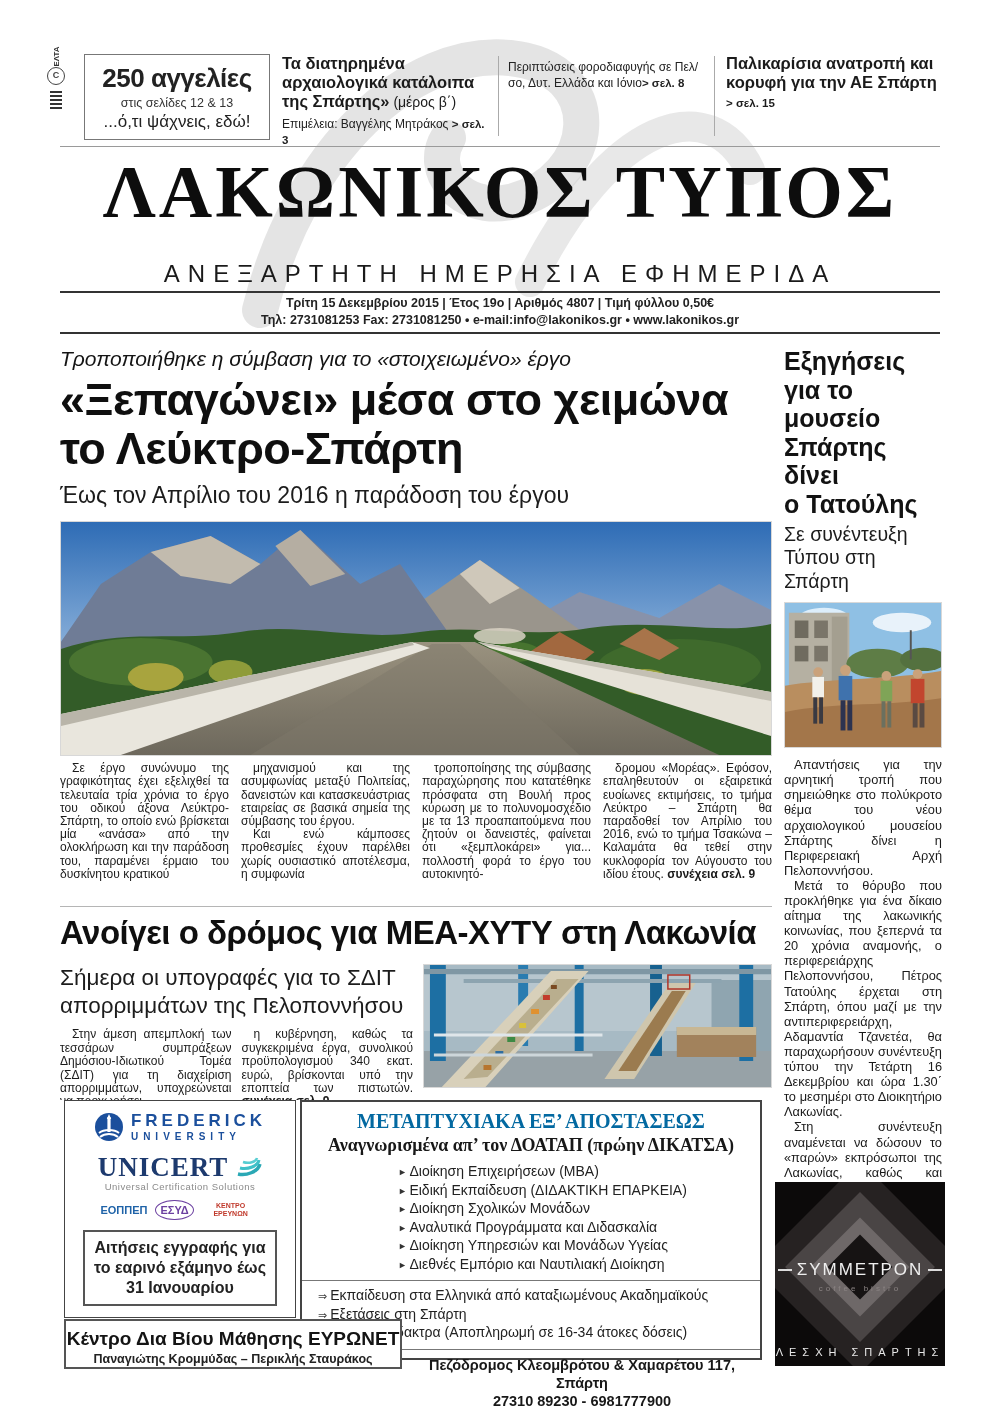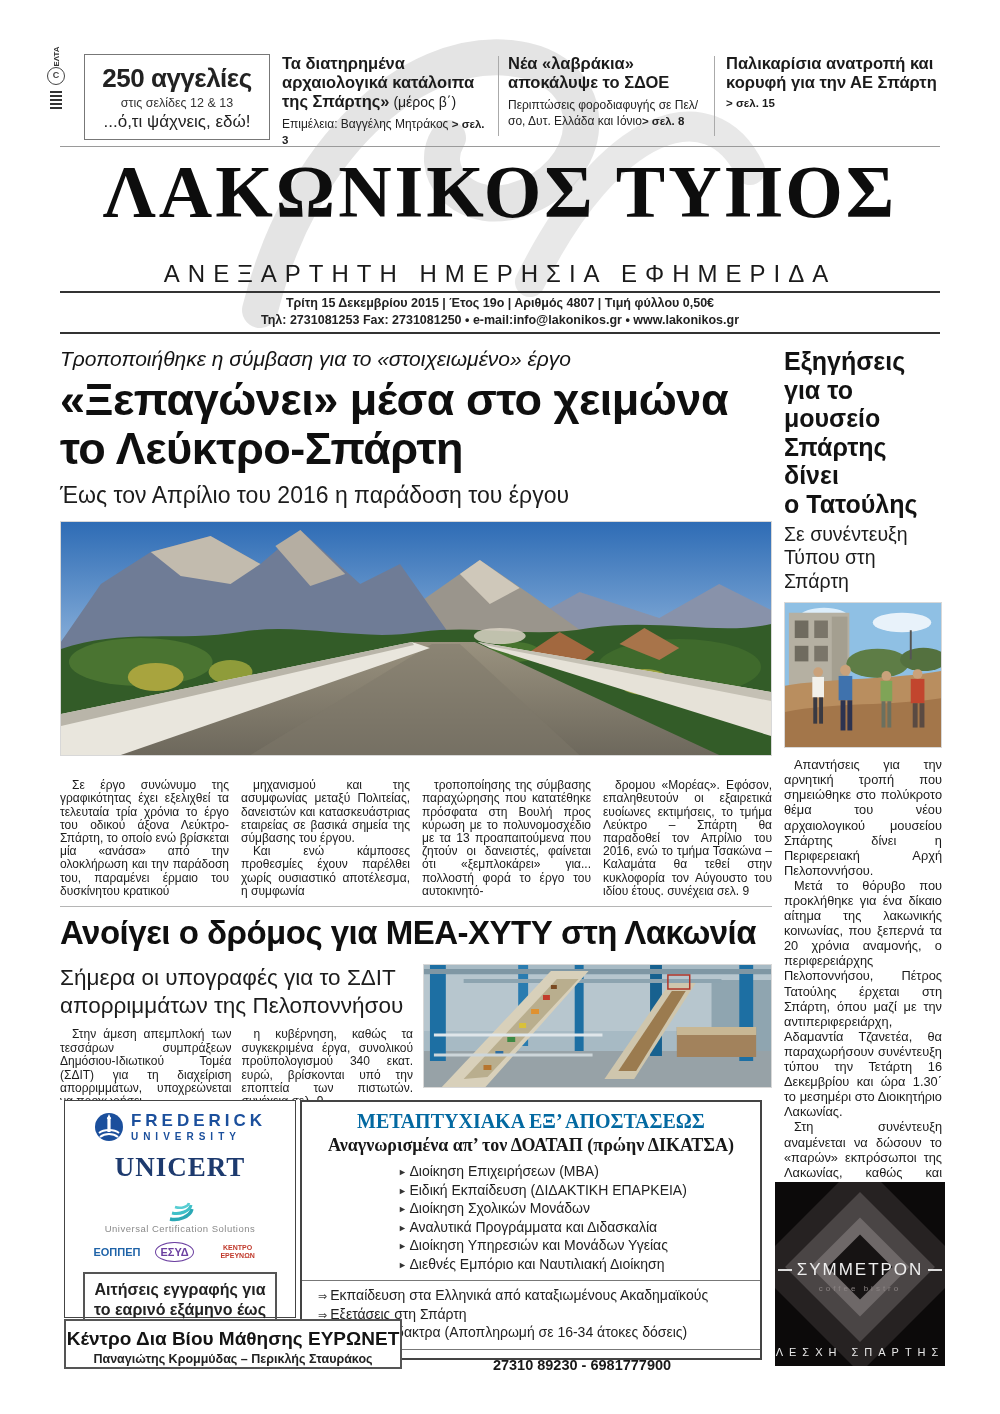--- a/index.html
+++ b/index.html
@@ -30,24 +30,24 @@
   .mast-sub{left:0;top:260px;width:100%;text-align:center;font-size:24px;letter-spacing:8px;color:#1a1a1a;z-index:2;}
   .mastline{left:60px;width:880px;background:#333;height:1.5px;z-index:2;}
   .dateline{left:0;top:296px;width:100%;text-align:center;font-size:12.5px;font-weight:bold;color:#222;z-index:2;}
   .contact{left:0;top:313px;width:100%;text-align:center;font-size:12.5px;font-weight:bold;color:#222;z-index:2;}
   
   .lead{left:60px;top:347px;width:712px;z-index:2;}
   .kicker{font-size:21px;color:#141414;font-style:italic;}
   .headline{font-size:45px;font-weight:bold;line-height:1.08;letter-spacing:-0.5px;color:#0f0f0f;margin-top:5px;}
   .lead-subhead{font-size:23px;color:#1c1c1c;margin-top:9px;}
   .lead-photo{margin-top:12px;width:710px;height:233px;border:1px solid #d8d8d8;display:block;}
-  .cols{display:flex;gap:12px;margin-top:23px;height:140px;overflow:hidden;}
+  .cols{display:flex;gap:12px;margin-top:6px;height:140px;overflow:hidden;}
   .bodycol{flex:1;font-size:12px;line-height:1.1;text-align:justify;color:#1a1a1a;}
   .bodycol p{margin:0;text-indent:12px;}
-  .cont{font-weight:normal;}
+  .cont{font-weight:bold;}
   
   .rightcol{left:784px;top:347px;width:158px;z-index:2;}
   .rc-headline{font-size:25px;font-weight:bold;line-height:1.14;color:#121212;white-space:pre-line;}
   .rc-subhead{font-size:19.5px;line-height:1.2;color:#1c1c1c;margin-top:5px;}
   .rc-photo{margin-top:9px;width:156px;height:144px;border:1px solid #d8d8d8;display:block;}
   .rc-body{margin-top:9px;font-size:12.8px;line-height:1.18;text-align:justify;color:#1a1a1a;height:505px;overflow:hidden;}
   .rc-body p{margin:0;text-indent:10px;}
   
   .story2{left:60px;top:906px;width:712px;border-top:1px solid #b5b5b5;padding-top:7px;z-index:2;}
   .s2-headline{font-size:33px;font-weight:bold;letter-spacing:-0.5px;color:#0f0f0f;}
@@ -58,24 +58,24 @@
   .s2-col{flex:1;font-size:12px;line-height:1.12;text-align:justify;color:#1a1a1a;}
   .s2-col p{margin:0;text-indent:12px;}
   .s2-photo{width:348px;height:122px;border:1px solid #d8d8d8;display:block;}
   
   .leftbox{left:64px;top:1100px;width:232px;height:218px;border:1.5px solid #444;box-sizing:border-box;
            text-align:center;padding-top:10px;background:#fff;z-index:3;}
   .fred-row{display:flex;align-items:center;justify-content:center;gap:7px;}
   .fred-text{text-align:left;}
   .fred-name{color:#1b4f9c;font-weight:bold;font-size:17px;letter-spacing:4px;}
   .fred-univ{color:#1b4f9c;font-weight:bold;font-size:10px;letter-spacing:5px;}
-  .uni-row{display:flex;align-items:center;justify-content:center;gap:18px;margin-top:10px;flex-direction:column;}
+  .uni-row{display:flex;align-items:center;justify-content:center;gap:6px;margin-top:10px;}
   .uni-name{color:#1d3a6e;font-weight:bold;font-size:27px;letter-spacing:1px;font-family:"Liberation Serif",serif;}
   .uni-sub{font-size:9.5px;color:#8a8a8a;margin-top:-2px;letter-spacing:0.5px;}
-  .certs{display:flex;justify-content:center;align-items:center;gap:15px;margin-top:8px;}
+  .certs{display:flex;justify-content:center;align-items:center;gap:8px;margin-top:8px;}
   .cert1{color:#1f63a8;font-weight:bold;font-size:11px;}
   .cert2{color:#6b3fa0;font-weight:bold;font-size:11px;border:1px solid #6b3fa0;border-radius:50%;padding:3px 4px;}
   .cert3{color:#c0392b;font-weight:bold;font-size:7px;width:58px;line-height:1.2;}
   .notice{margin:10px auto 0;width:182px;border:2px solid #555;padding:6px 4px;font-size:16px;font-weight:bold;color:#222;line-height:1.25;}
   .eurfooter{left:64px;top:1319px;width:338px;height:50px;border:2px solid #555;background:#fff;box-sizing:border-box;
              text-align:center;padding-top:7px;z-index:5;}
   .eur-title{font-size:19px;font-weight:bold;color:#141414;}
   .eur-sub{font-size:12.5px;font-weight:bold;color:#222;margin-top:2px;}
   .midbox{left:300px;top:1100px;width:462px;height:260px;border:2px solid #444;background:#fff;box-sizing:border-box;
           padding-top:8px;z-index:3;}
@@ -120,21 +120,20 @@
   </div>
 
   <div class="abs teaser" style="left:282px;width:210px;">
     <div class="teaser-title"><span>Τα διατηρημένα αρχαιολογικά κατάλοιπα της Σπάρτης»</span><span class="teaser-suffix"> (μέρος β΄)</span></div>
     <div class="teaser-sub"><span>Επιμέλεια: Βαγγέλης Μητράκος </span><span class="teaser-page">&gt; σελ. 3</span></div>
   </div>
 
   <div class="abs vline" style="left:498px;"></div>
 
   <div class="abs teaser" style="left:508px;width:198px;">
-    <div class="teaser-title">Νέα «λαβράκια» αποκάλυψε το ΣΔΟΕ</div>
     <div class="teaser-sub"><span>Περιπτώσεις φοροδιαφυγής σε Πελ/σο, Δυτ. Ελλάδα και Ιόνιο</span><span class="teaser-page">&gt; σελ. 8</span></div>
   </div>
 
   <div class="abs vline" style="left:714px;"></div>
 
   <div class="abs teaser" style="left:726px;width:218px;">
     <div class="teaser-title"><span>Παλικαρίσια ανατροπή και κορυφή για την ΑΕ Σπάρτη</span><span class="teaser-page"> &gt; σελ. 15</span></div>
   </div>
 
   <div class="abs hline" style="left:60px;top:146px;width:880px;"></div>
@@ -348,20 +347,21 @@
       <li>Διεθνές Εμπόριο και Ναυτιλιακή Διοίκηση</li>
     </ul>
     <div class="mid-div"></div>
     <ul class="features">
       <li>Εκπαίδευση στα Ελληνικά από καταξιωμένους Ακαδημαϊκούς</li>
       <li>Εξετάσεις στη Σπάρτη</li>
       <li>Προσιτά δίδακτρα  (Αποπληρωμή σε 16-34 άτοκες δόσεις)</li>
     </ul>
     <div class="mid-div"></div>
     <div class="mid-address">
+      <div>Πεζόδρομος Κλεομβρότου &amp; Χαμαρέτου 117, Σπάρτη</div>
       <div>27310 89230  -  6981777900</div>
     </div>
   </div>
 
   <div class="abs blackbox">
     <div class="diamond" style="left:10px;top:10px;width:150px;height:150px;background:#262222;"></div>
     <div class="diamond" style="left:32px;top:32px;width:106px;height:106px;background:#4a4545;"></div>
     <div class="diamond" style="left:50px;top:50px;width:70px;height:70px;background:#6e6868;"></div>
     <div class="diamond" style="left:62px;top:62px;width:46px;height:46px;background:#161313;"></div>
     <div class="sym-row">

